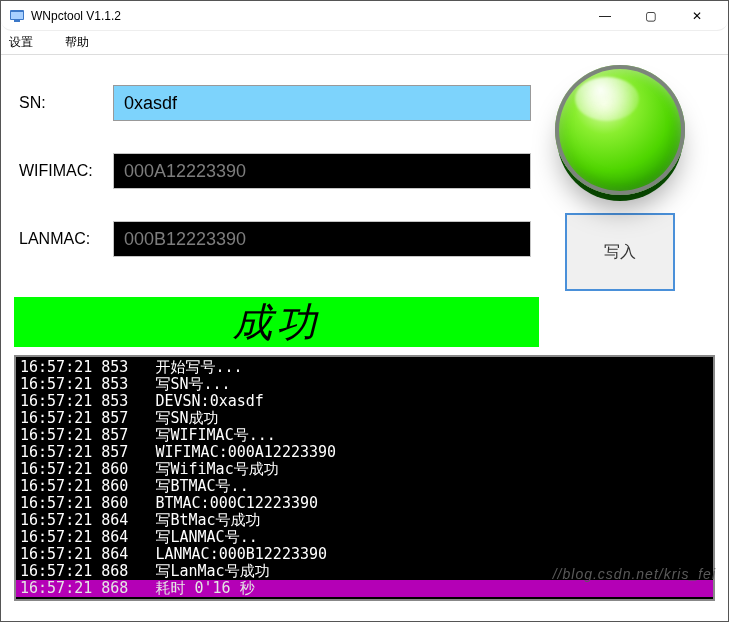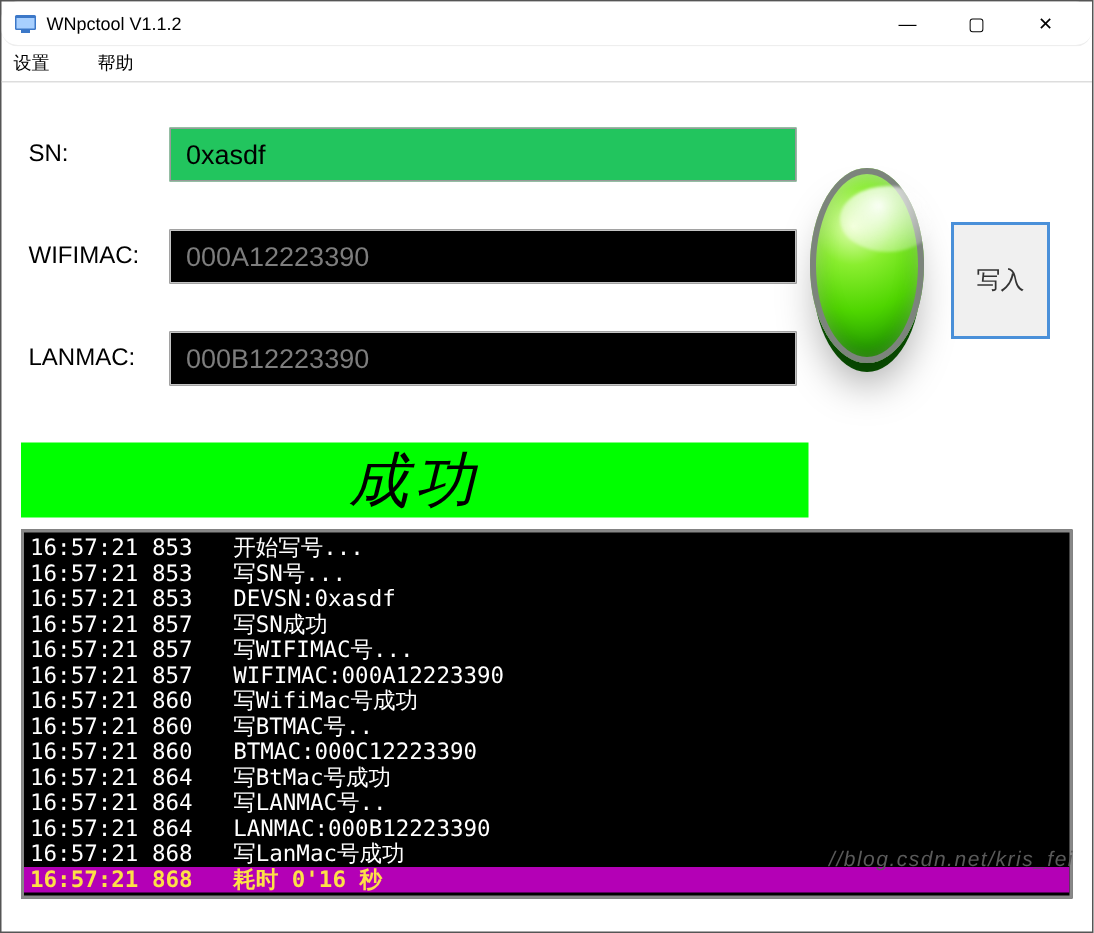--- a/index.html
+++ b/index.html
@@ -7,24 +7,24 @@
     .titlebar { height: 30px; display: flex; align-items: center; padding: 4px 8px; background: #fff; border-bottom: 1px solid #eee; border-radius: 11px; }
     .titlebar .app-icon { width: 16px; height: 16px; margin-right: 6px; display: inline-flex; }
     .titlebar .title-text { font-size: 12px; color: #000; flex: 1; }
     .window-controls { display: flex; gap: 0; }
     .win-btn { width: 46px; height: 30px; display: flex; align-items: center; justify-content: center; font-size: 12px; background: transparent; border: none; cursor: pointer; }
     .menubar { height: 24px; display: flex; align-items: center; padding: 0 8px; gap: 32px; font-size: 12px; color: #000; border-bottom: 1px solid #ddd; }
     .menu-item { cursor: pointer; }
     .client { padding: 0; position: relative; }
     .form-area { padding: 30px 18px 0 18px; display: flex; }
     .fields-col { flex: 1; }
-    .button-col { width: 170px; display: flex; flex-direction: row; align-items: center; gap: 18px; padding-right: 10px; }
+    .button-col { width: 170px; display: flex; flex-direction: column; align-items: center; gap: 18px; padding-right: 10px; }
     .form-row { display: flex; align-items: center; margin-bottom: 32px; }
     .form-label { width: 94px; font-size: 16px; color: #000; }
-    .form-input { flex: 1; height: 36px; padding: 0 10px; font-size: 18px; border: 1px solid #999; background: #22c55e; max-width: 418px; font-family: inherit; }
+    .form-input { flex: 1; height: 36px; padding: 0 10px; font-size: 18px; border: 1px solid #999; background: #7dd3fc; max-width: 418px; font-family: inherit; }
     .form-input.readonly { background: #000000; color: #7d7d7d; border-color: #c5c5c5; }
     .big-button {
       width: 130px; height: 130px; border-radius: 50%;
       background: radial-gradient(circle at 38% 30%, #e6ffb8 0%, #8aee2f 25%, #4fd600 55%, #2aa800 78%, #1c7a00 100%);
       box-shadow:
         0 0 0 4px #7c847c inset,
         0 20px 28px -6px rgba(0,0,0,0.35),
         0 8px 0 -2px #0a5a00,
         inset 0 -6px 18px rgba(0,0,0,0.25),
         inset 0 4px 14px rgba(255,255,255,0.6);
@@ -48,21 +48,21 @@
       letter-spacing: 4px;
       width: 525px;
     }
     .console {
       margin: 0 13px 10px 13px; border: 2px solid #888;
       background: #000; color: #fff; font-family: "SimSun","Consolas",monospace; font-size: 15px;
       height: 246px; padding: 2px 0; overflow: hidden; line-height: 17px;
       white-space: pre;
     }
     .console-line { padding: 0 4px; }
-    .console-line.highlight { background: #b400b6; color: #fde047; font-weight: bold; }
+    .console-line.highlight { background: #b400b6; color: #e5e5e5; }
     .watermark {
       position: absolute; right: 12px; bottom: 19px; color: #5a5a5a;
       font-family: "Segoe UI", Arial, sans-serif; font-style: italic; font-size: 14px; letter-spacing: 1px;
       pointer-events: none;
     }
   </style>
 </head>
 <body>
 
 <div class="titlebar">

